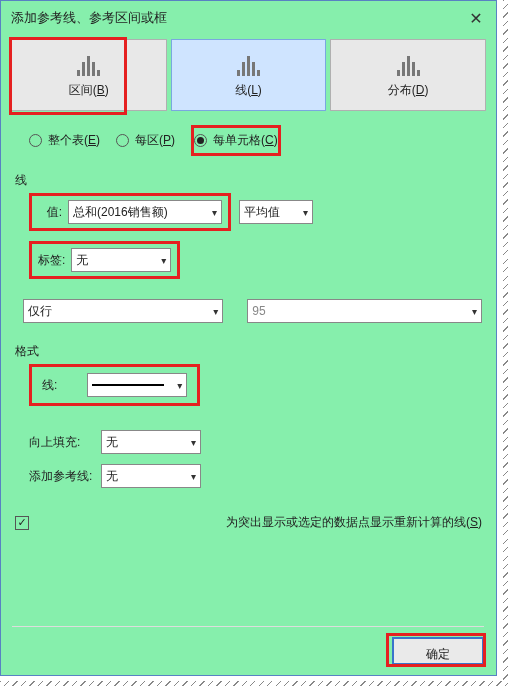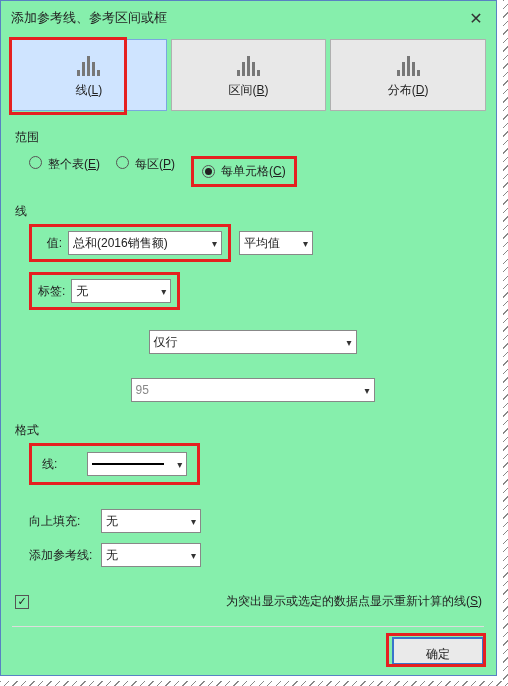--- a/index.html
+++ b/index.html
@@ -55,21 +55,21 @@
       border: 1px solid #7aa7e0;
     }
     .tab-icon { width: 40px; height: 24px; margin-bottom: 6px; display: flex; align-items: flex-end; justify-content: center; gap: 2px; }
     .bar { width: 3px; background: #777; display: inline-block; }
     .tab-label { font-size: 12px; }
     .u { text-decoration: underline; }
     .content { padding: 8px 14px 0 14px; }
     .section-label { font-size: 12px; margin-top: 10px; margin-bottom: 4px; }
     .radio-row {
       display: flex;
-      align-items: flex-start;
+      align-items: center;
       gap: 6px;
       padding: 6px 0 6px 14px;
     }
     .radio { width: 13px; height: 13px; border: 1px solid #555; border-radius: 50%; display: inline-flex; align-items: center; justify-content: center; }
     .radio.checked::after { content: ""; width: 7px; height: 7px; background: #222; border-radius: 50%; }
     .radio-label { margin-right: 10px; }
     .red-box { border: 3px solid #e52020; }
     .row { display: flex; align-items: center; gap: 8px; margin-bottom: 10px; }
     .label-inline { width: 38px; text-align: right; }
     .select {
@@ -147,64 +147,63 @@
 </head>
 <body>
 
 <div class="dialog">
   <div class="titlebar">
     <span>添加参考线、参考区间或框</span>
     <span class="close-x">✕</span>
   </div>
 
   <div class="tabs">
+    <div class="tab">
+      <div class="tab-icon">
+        <span class="bar" style="height:6px"></span>
+          <span class="bar" style="height:14px"></span>
+          <span class="bar" style="height:20px"></span>
+          <span class="bar" style="height:14px"></span>
+          <span class="bar" style="height:6px"></span>
+      </div>
+      <span class="tab-label"><span>区间</span>(<span class="u">B</span>)</span>
+    </div>
     <div class="tab active">
       <div class="tab-icon">
         <span class="bar" style="height:6px"></span>
           <span class="bar" style="height:14px"></span>
           <span class="bar" style="height:20px"></span>
           <span class="bar" style="height:14px"></span>
           <span class="bar" style="height:6px"></span>
       </div>
       <span class="tab-label"><span>线</span>(<span class="u">L</span>)</span>
     </div>
     <div class="tab">
       <div class="tab-icon">
         <span class="bar" style="height:6px"></span>
           <span class="bar" style="height:14px"></span>
           <span class="bar" style="height:20px"></span>
           <span class="bar" style="height:14px"></span>
           <span class="bar" style="height:6px"></span>
       </div>
-      <span class="tab-label"><span>区间</span>(<span class="u">B</span>)</span>
-    </div>
-    <div class="tab">
-      <div class="tab-icon">
-        <span class="bar" style="height:6px"></span>
-          <span class="bar" style="height:14px"></span>
-          <span class="bar" style="height:20px"></span>
-          <span class="bar" style="height:14px"></span>
-          <span class="bar" style="height:6px"></span>
-      </div>
       <span class="tab-label"><span>分布</span>(<span class="u">D</span>)</span>
     </div>
   </div>
   <div class="tab-red-wrap"></div>
 
   <div class="content">
 
-    <div class="section-label">范围</div>
     <div class="radio-row">
       <span class="radio"></span>
       <span class="radio-label"><span>整个表</span>(<span class="u">E</span>)</span>
 
       <span class="radio"></span>
       <span class="radio-label"><span>每区</span>(<span class="u">P</span>)</span>
 
-      <span class="red-box" style="display:inline-flex; align-items:center; padding:4px 8px;">
+      <span class="red-box" style="display:inline-flex; align-items:center; padding:4px 0;">
         <span class="radio checked"></span>
         <span class="radio-label" style="margin-left:6px; margin-right:0;"><span>每单元格</span>(<span class="u">C</span>)</span>
       </span>
     </div>
 
     <div class="section-label">线</div>
 
     <div class="group-indent">
       <div class="row">
         <div class="red-box" style="display:inline-flex; align-items:center; padding:4px 6px; gap:6px;">
@@ -223,21 +222,21 @@
       <div class="row">
         <div class="red-box" style="display:inline-flex; align-items:center; padding:4px 6px; gap:6px;">
           <span>标签:</span>
           <span class="select" style="width:100px;">
             <span>无</span>
               <span class="arrow">▾</span>
           </span>
         </div>
       </div>
 
-      <div class="row" style="margin-top:20px; gap:24px; margin-left:-6px;flex-direction:column;">
+      <div class="row" style="margin-top:20px; gap:24px; margin-left:-6px;">
         <span class="select long">
           <span>仅行</span>
             <span class="arrow">▾</span>
         </span>
         <span class="select select-wide" style="color:#888;">
           <span>95</span>
             <span class="arrow">▾</span>
         </span>
       </div>
     </div>

